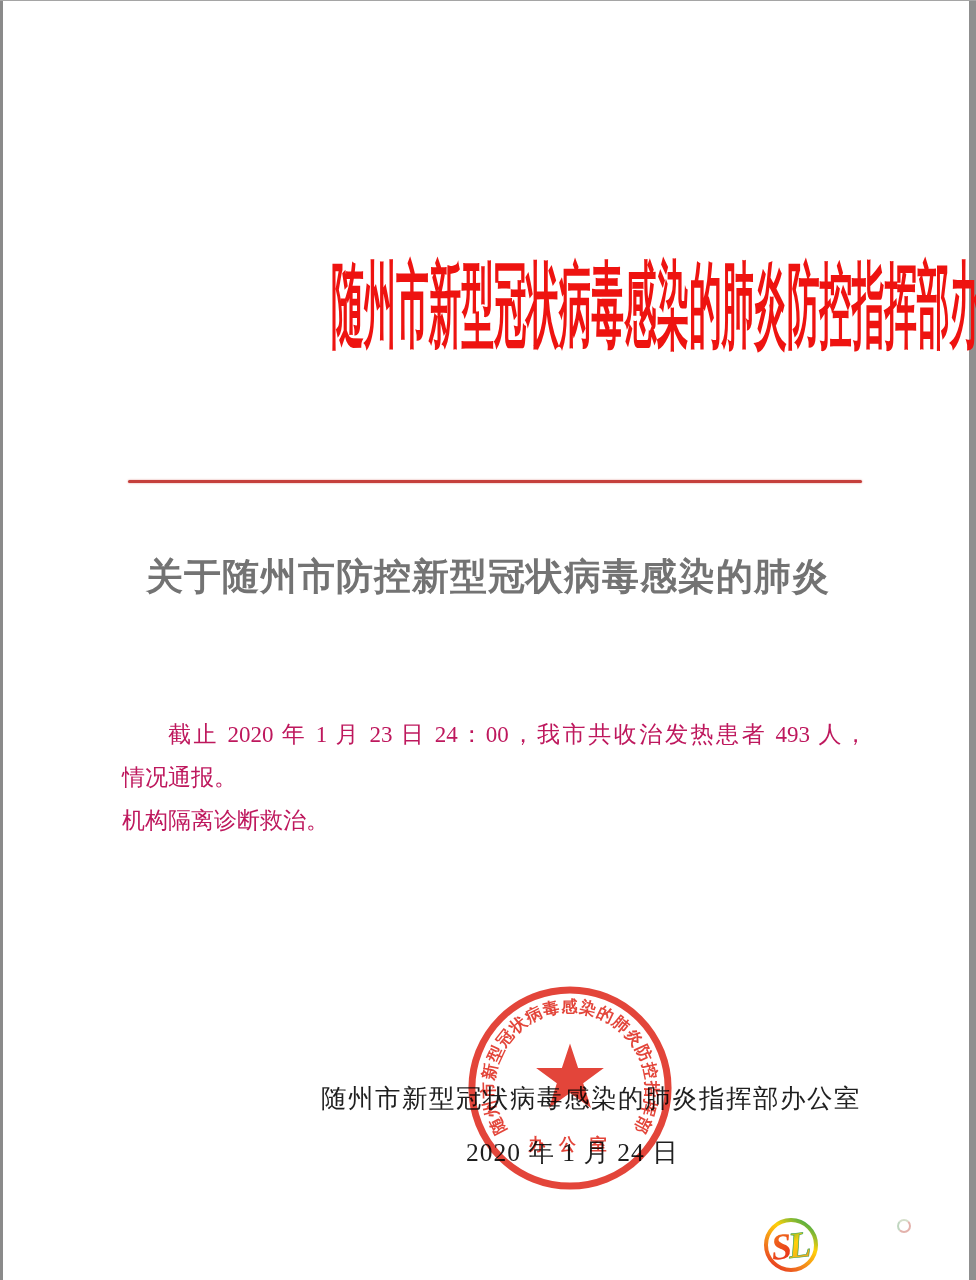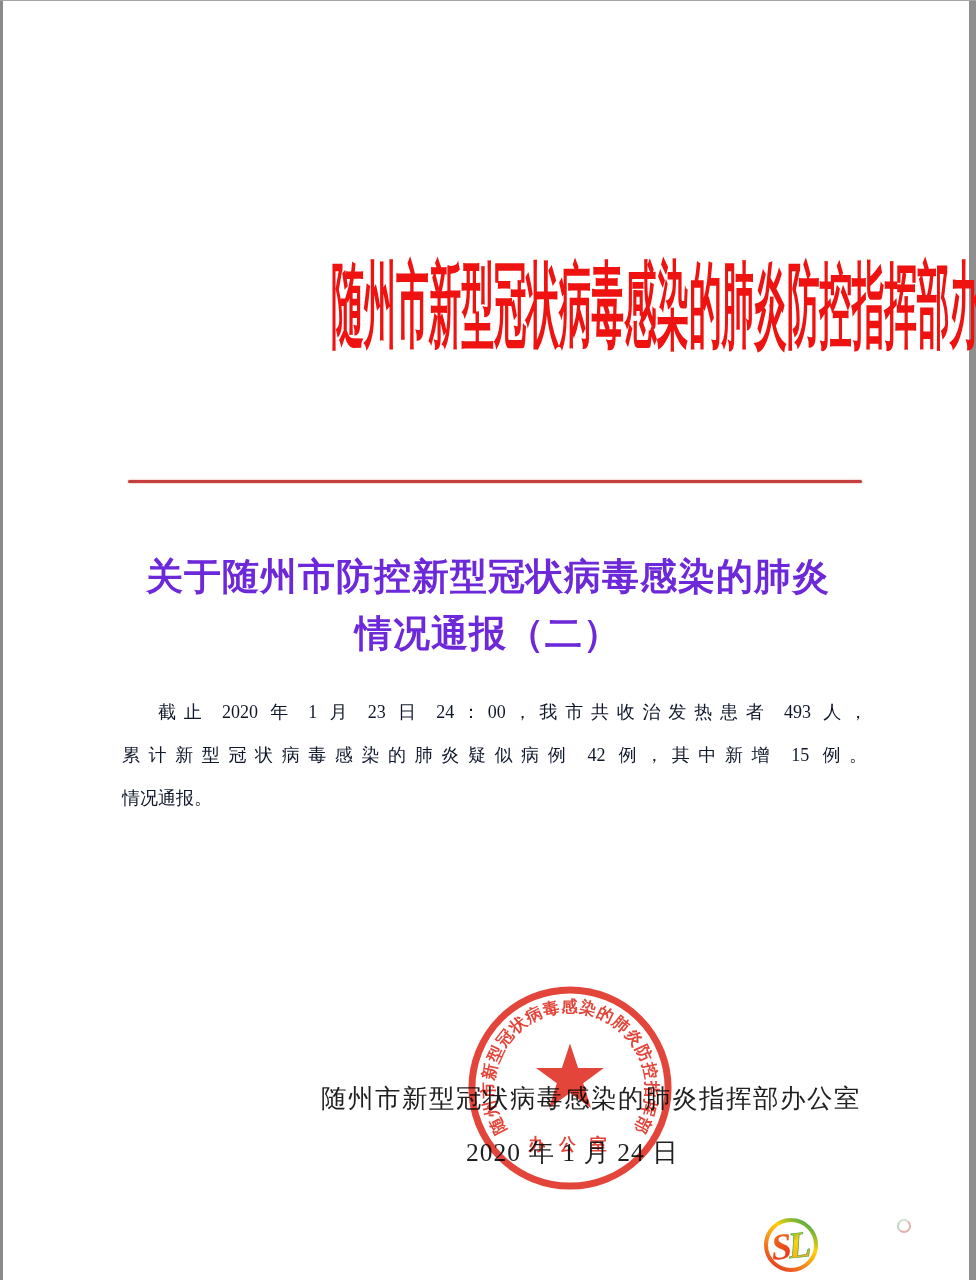--- a/index.html
+++ b/index.html
@@ -27,28 +27,28 @@
   
   .red-rule{
     position:absolute;left:128px;top:480px;width:734px;height:3px;
     background:#c5403c;border-radius:2px;
     box-shadow:0 0 2px rgba(197,64,60,.6);
   }
 
   
   .doc-title{
     position:absolute;left:0;top:548px;width:976px;text-align:center;
-    font-weight:bold;color:#6d28d9;font-size:37px;line-height:57px;
+    font-weight:bold;color:#737373;font-size:37px;line-height:57px;
     letter-spacing:1px;
   }
 
   
   .body-text{
-    position:absolute;left:122px;top:691px;width:745px;
-    font-size:18px;line-height:43px;color:#0f172a;
+    position:absolute;left:122px;top:713px;width:745px;
+    font-size:23px;line-height:43px;color:#be185d;
   }
   .body-text .line{
     width:100%;text-align:justify;text-align-last:justify;white-space:nowrap;
   }
   .body-text .line.last{text-align-last:left;}
   .body-text .line.indent{text-indent:2em;}
 
   
   .signature{
     position:absolute;left:122px;top:1077px;width:745px;
@@ -86,30 +86,29 @@
 <div class="edge edge-left"></div>
 <div class="edge edge-right"></div>
 <div class="edge edge-top"></div>
 
 <div class="letterhead">随州市新型冠状病毒感染的肺炎防控指挥部办公室</div>
 
 <div class="red-rule"></div>
 
 <div class="doc-title">
   <div>关于随州市防控新型冠状病毒感染的肺炎</div>
-  <div>情况通报（二）</div>
 </div>
 
 <div class="body-text">
   <div>
     <div class="line indent">截止 2020 年 1 月 23 日 24：00，我市共收治发热患者 493 人，</div>
-    <div class="line">累计新型冠状病毒感染的肺炎疑似病例 42 例，其中新增 15 例。</div>
     <div class="line last">情况通报。</div>
   </div>
   <div>
+    <div class="line last">机构隔离诊断救治。</div>
   </div>
 </div>
 
 <div class="signature">随州市新型冠状病毒感染的肺炎指挥部办公室</div>
 <div class="doc-date">2020 年 1 月 24 日</div>
 
 <svg class="seal" viewBox="0 0 218 218" xmlns="http://www.w3.org/2000/svg">
   <circle cx="109" cy="109" r="99" fill="none" stroke="#e03024" stroke-width="7"></circle>
   <path id="sealArc" d="M 42.3 147.5 A 77 77 0 1 1 175.7 147.5" fill="none"></path>
   <text font-size="16.5" font-weight="bold" fill="#e03024" letter-spacing="1" font-family="'Liberation Serif','DejaVu Serif',serif">

